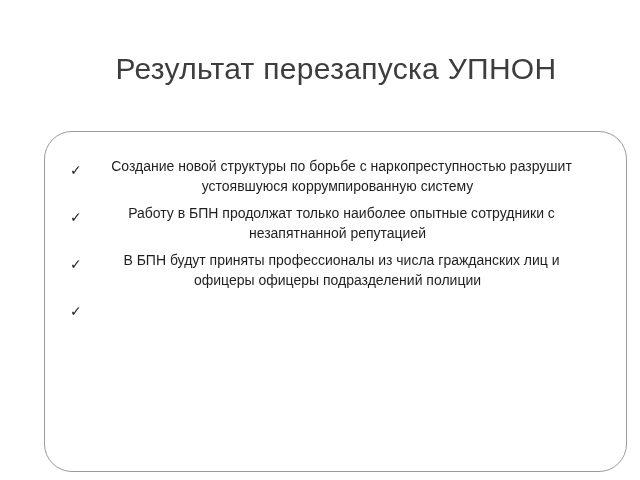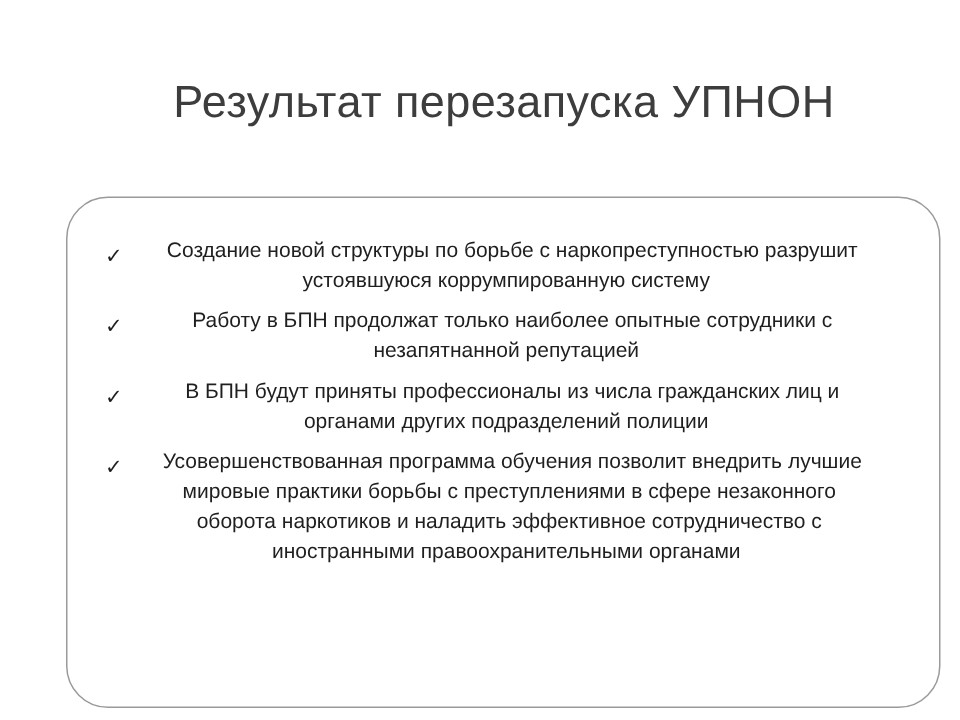--- a/index.html
+++ b/index.html
@@ -75,26 +75,22 @@
 
     <div class="bullet">
       <span class="check check-hang">✓</span>
       <span class="text">Работу в БПН продолжат только наиболее опытные сотрудники с
 незапятнанной репутацией</span>
     </div>
 
     <div class="bullet">
       <span class="check check-hang">✓</span>
       <span class="text">В БПН будут приняты профессионалы из числа гражданских лиц и
-органами других подразделений полиции</span>
+офицеры офицеры подразделений полиции</span>
     </div>
 
 
     <div class="bullet">
       <span class="check check-hang">✓</span>
-      <span class="text">Усовершенствованная программа обучения позволит внедрить лучшие
-мировые практики борьбы с преступлениями в сфере незаконного
-оборота наркотиков и наладить эффективное сотрудничество с
-иностранными правоохранительными органами</span>
     </div>
 
   </div>
 </div>
 
 </body></html>

